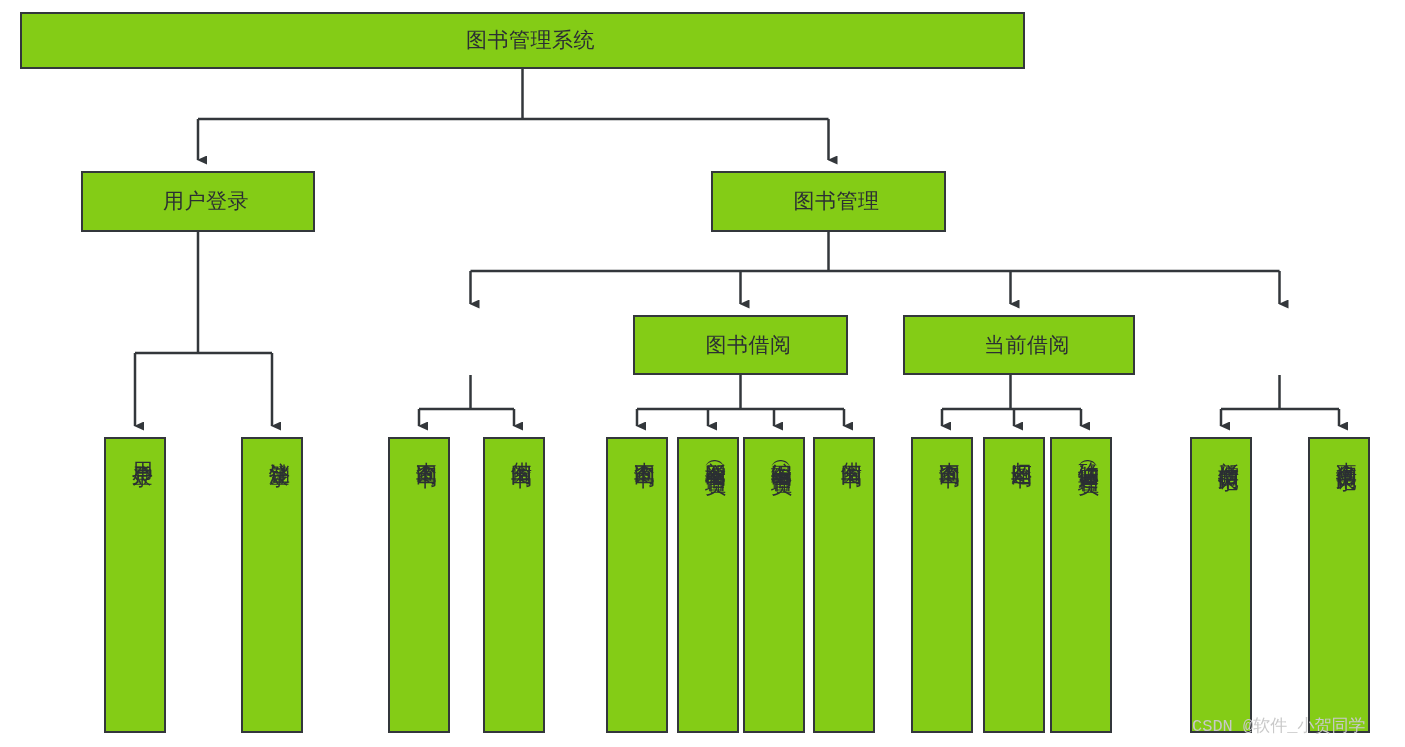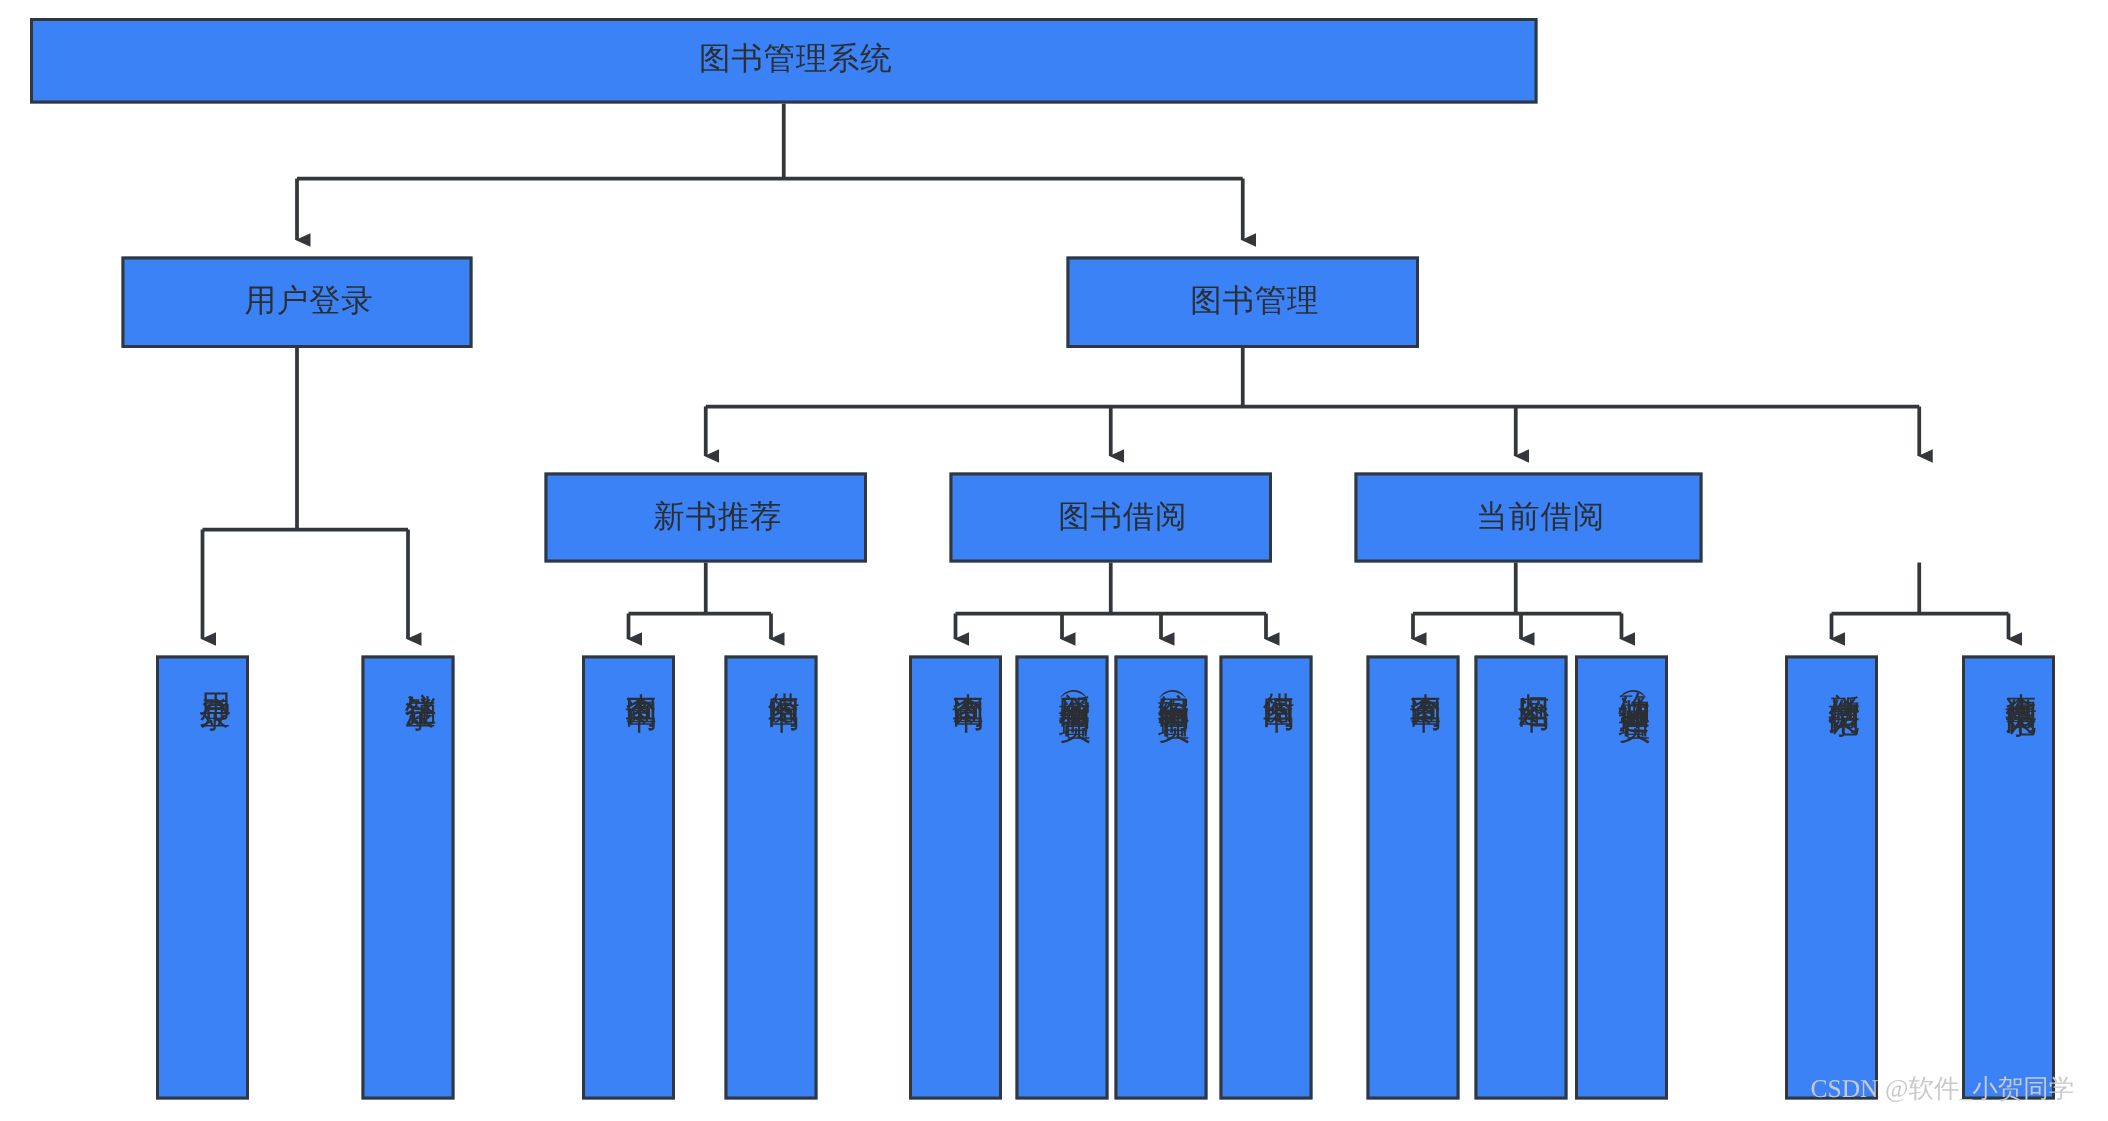--- a/index.html
+++ b/index.html
@@ -25,21 +25,21 @@
     position: absolute;
     left: 0;
     top: 0;
     width: 1405px;
     height: 747px;
     display: block;
   }
   .node-box {
     position: absolute;
     box-sizing: border-box;
-    background: #3b82f6;
+    background: #84cc16;
     border: 2.5px solid #33373b;
     display: flex;
     align-items: center;
     justify-content: center;
     padding-left: 16px;
   }
   .node-label {
     color: #2b2f33;
     font-family: "Liberation Sans", "DejaVu Sans", sans-serif;
     line-height: 1.18;
@@ -60,24 +60,23 @@
     text-orientation: upright;
     font-size: 21px;
     letter-spacing: 2px;
     line-height: 1;
     white-space: pre;
   }
   .watermark {
     position: absolute;
     color: #c9c9c9;
     font-size: 17px;
-    font-family: Liberation Serif, serif;
+    font-family: Liberation Mono, monospace;
     white-space: nowrap;
     user-select: none;
-    margin-left: 15px;
   }
 </style>
 </head>
 <body>
 
 <div id="diagram-root">
 
   <svg id="tree-svg" viewBox="0 0 1405 747">
     <defs>
       <marker id="arrowhead" markerWidth="9" markerHeight="10" refX="4.5" refY="9" orient="auto-start-reverse" markerUnits="userSpaceOnUse">
@@ -125,23 +124,20 @@
     <span class="node-label">图书管理系统</span>
   </div>
 
   <div class="node-box horizontal" style="left:81px; top:171px; width:234px; height:61px;">
     <span class="node-label">用户登录</span>
   </div>
   <div class="node-box horizontal" style="left:711px; top:171px; width:235px; height:61px;">
     <span class="node-label">图书管理</span>
   </div>
 
-  <div class="node-box horizontal" style="left:363px; top:315px; width:215px; height:60px;">
-    <span class="node-label">新书推荐</span>
-  </div>
   <div class="node-box horizontal" style="left:633px; top:315px; width:215px; height:60px;">
     <span class="node-label">图书借阅</span>
   </div>
   <div class="node-box horizontal" style="left:903px; top:315px; width:232px; height:60px;">
     <span class="node-label">当前借阅</span>
   </div>
 
   <div class="node-box vertical" style="left:104px; top:437px; width:62px; height:296px;">
     <span class="node-label">用户登录</span>
   </div>

